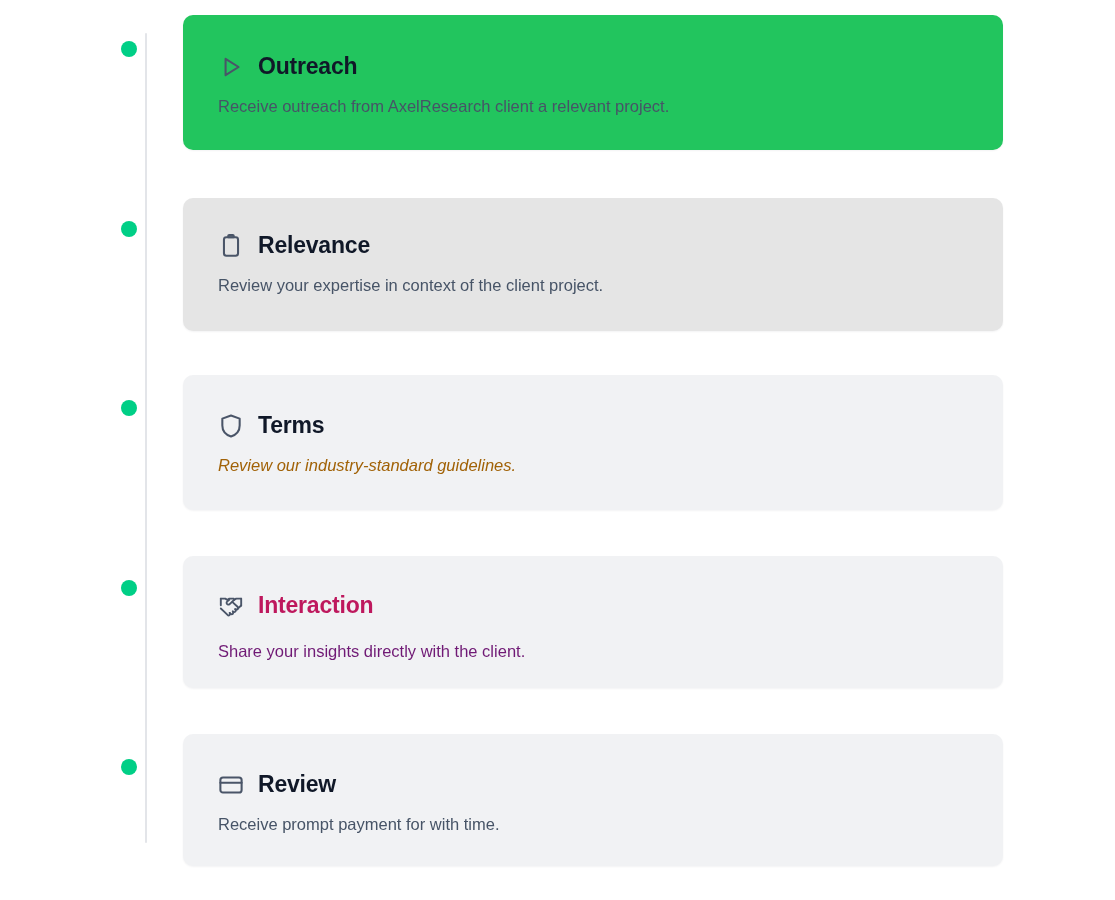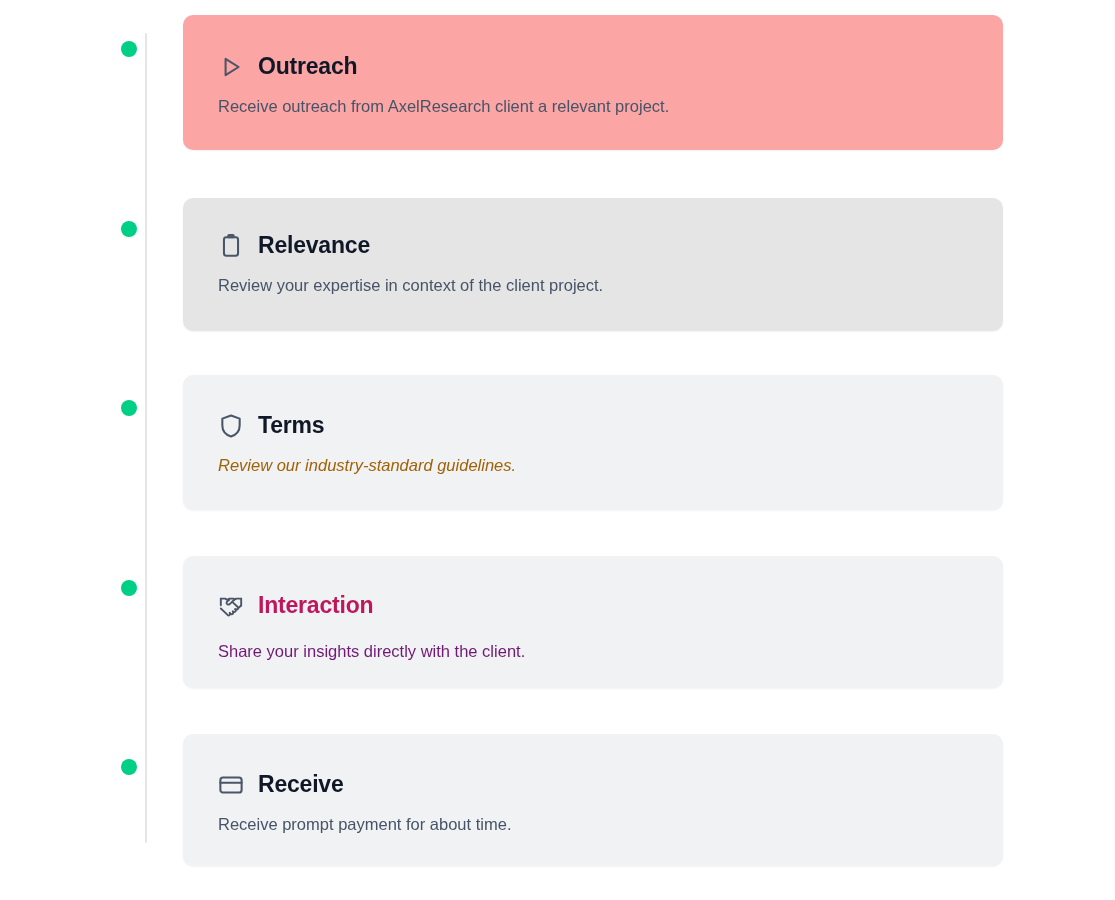--- a/index.html
+++ b/index.html
@@ -101,21 +101,21 @@
   }
 </style>
 </head>
 <body style="background: rgb(255, 255, 255);">
 
 <div id="timeline">
   <div id="rail" style="background: rgb(227, 229, 233);"></div>
 
   <div class="step">
     <div class="dot" style="top: 41px; background: rgb(0, 207, 134);"></div>
-    <div class="card" style="top: 15px; height: 135px; background: #fca5a5;">
+    <div class="card" style="top: 15px; height: 135px; background: #22c55e;">
       <div class="card-inner" style="top:38px">
         <div class="heading-row">
           <span class="step-icon" style="color: rgb(74, 85, 104);">
             <svg viewBox="0 0 24 24" fill="none" stroke="currentColor" stroke-width="1.9" stroke-linecap="round" stroke-linejoin="round">
               <path d="M7 4.5 L19 12 L7 19.5 Z"></path>
             </svg>
           </span>
           <h3 class="step-title" style="color: rgb(16, 24, 40);">Outreach</h3>
         </div>
         <p class="step-desc" style="margin-top: 14px; color: rgb(71, 84, 103);">Receive outreach from AxelResearch client a relevant project.</p>
@@ -188,19 +188,19 @@
     <div class="dot" style="top: 759px; background: rgb(0, 207, 134);"></div>
     <div class="card" style="top: 734px; height: 132px; background: rgb(241, 242, 244);">
       <div class="card-inner" style="top:37px">
         <div class="heading-row">
           <span class="step-icon" style="color: rgb(74, 85, 104);">
             <svg viewBox="0 0 24 24" fill="none" stroke="currentColor" stroke-width="1.9" stroke-linecap="round" stroke-linejoin="round">
               <rect x="2.2" y="5" width="19.6" height="14" rx="2.4"></rect>
               <path d="M2.2 9.9 H21.8"></path>
             </svg>
           </span>
-          <h3 class="step-title" style="color: rgb(16, 24, 40);">Receive</h3>
-        </div>
-        <p class="step-desc" style="margin-top: 14px; color: rgb(71, 84, 103);">Receive prompt payment for about time.</p>
+          <h3 class="step-title" style="color: rgb(16, 24, 40);">Review</h3>
+        </div>
+        <p class="step-desc" style="margin-top: 14px; color: rgb(71, 84, 103);">Receive prompt payment for with time.</p>
       </div>
     </div>
   </div>
 </div>
 
 </body></html>

